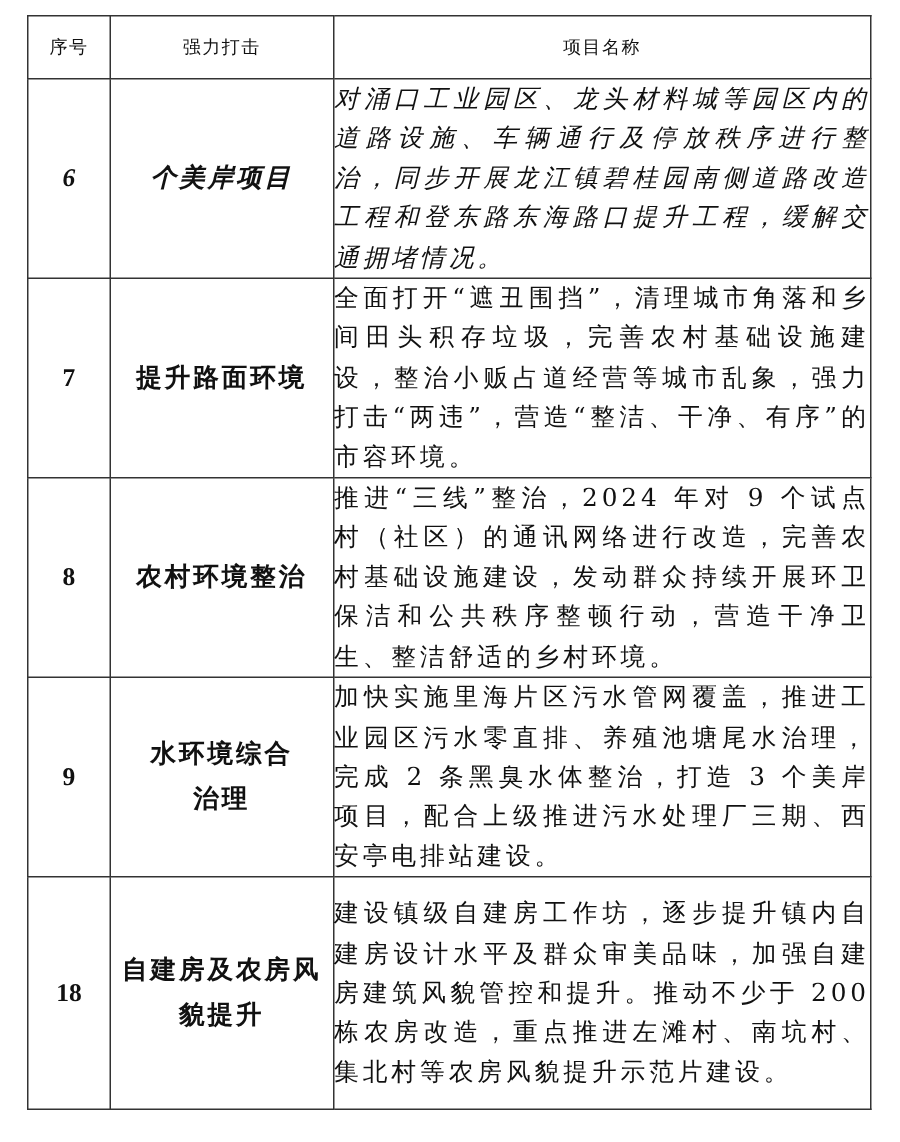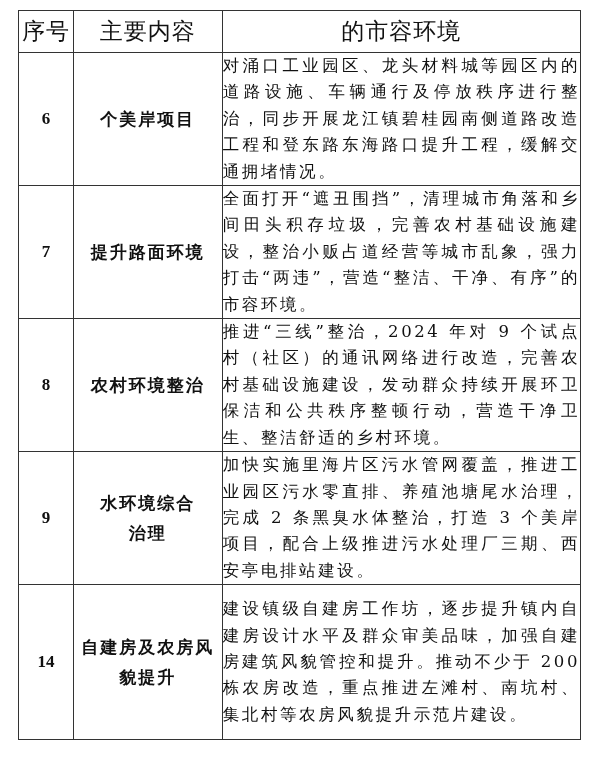--- a/index.html
+++ b/index.html
@@ -9,59 +9,59 @@
     width: 563px; border-collapse: collapse;
     font-family: "DejaVu Serif", "Liberation Serif", serif;
     color: #111;
   }
   table.main td, table.main th {
     border: 1.5px solid #333;
     padding: 0;
     vertical-align: middle;
   }
   th {
-    height: 41px; font-weight: normal; font-size: 23px;
+    height: 41px; font-weight: normal; font-size: 12px;
     font-family: "DejaVu Sans", "Liberation Sans", sans-serif;
     text-align: center; letter-spacing: 1px;
   }
   col.c-no { width: 55px; }
   col.c-name { width: 149px; }
   col.c-content { width: 359px; }
   td.no {
     text-align: center; font-weight: bold; font-size: 17px;
     font-family: "Liberation Serif", "DejaVu Serif", serif;
   }
   td.name {
     text-align: center; font-weight: bold; font-size: 17px;
     letter-spacing: 2px; line-height: 30px; padding: 0 10px;
   }
   td.content {
     font-size: 16.5px; line-height: 26.4px; padding: 2px 6px 2px 8px;
     letter-spacing: 2.6px; text-align: justify;
   }
-  tr.r6 td { height: 128px; }
+  tr.r6 td { height: 128px; font-style: italic; }
   tr.r7 td { height: 128px; }
   tr.r8 td { height: 129px; }
   tr.r9 td { height: 129px; }
   tr.r10 td { height: 154px; }
 </style>
 </head>
 <body>
 
 <table class="main">
   <colgroup>
     <col class="c-no">
       <col class="c-name">
       <col class="c-content">
   </colgroup>
   <thead>
     <tr>
       <th>序号</th>
-      <th>主要内容</th>
-      <th>的市容环境</th>
+      <th>强力打击</th>
+      <th>项目名称</th>
     </tr>
   </thead>
   <tbody>
     <tr class="r6">
       <td class="no">6</td>
       <td class="name"><span>个美岸项目</span></td>
       <td class="content">对涌口工业园区、龙头材料城等园区内的道路设施、车辆通行及停放秩序进行整治，同步开展龙江镇碧桂园南侧道路改造工程和登东路东海路口提升工程，缓解交通拥堵情况。</td>
     </tr>
     <tr class="r7">
       <td class="no">7</td>
@@ -72,18 +72,18 @@
       <td class="no">8</td>
       <td class="name"><span>农村环境整治</span></td>
       <td class="content">推进“三线”整治，2024 年对 9 个试点村（社区）的通讯网络进行改造，完善农村基础设施建设，发动群众持续开展环卫保洁和公共秩序整顿行动，营造干净卫生、整洁舒适的乡村环境。</td>
     </tr>
     <tr class="r9">
       <td class="no">9</td>
       <td class="name" style="padding:0 22px;"><span>水环境综合治理</span></td>
       <td class="content">加快实施里海片区污水管网覆盖，推进工业园区污水零直排、养殖池塘尾水治理，完成 2 条黑臭水体整治，打造 3 个美岸项目，配合上级推进污水处理厂三期、西安亭电排站建设。</td>
     </tr>
     <tr class="r10">
-      <td class="no">14</td>
+      <td class="no">18</td>
       <td class="name" style="padding:0 4px;"><span>自建房及农房风貌提升</span></td>
       <td class="content">建设镇级自建房工作坊，逐步提升镇内自建房设计水平及群众审美品味，加强自建房建筑风貌管控和提升。推动不少于 200 栋农房改造，重点推进左滩村、南坑村、集北村等农房风貌提升示范片建设。</td>
     </tr>
   </tbody>
 </table>
 
 </body></html>

